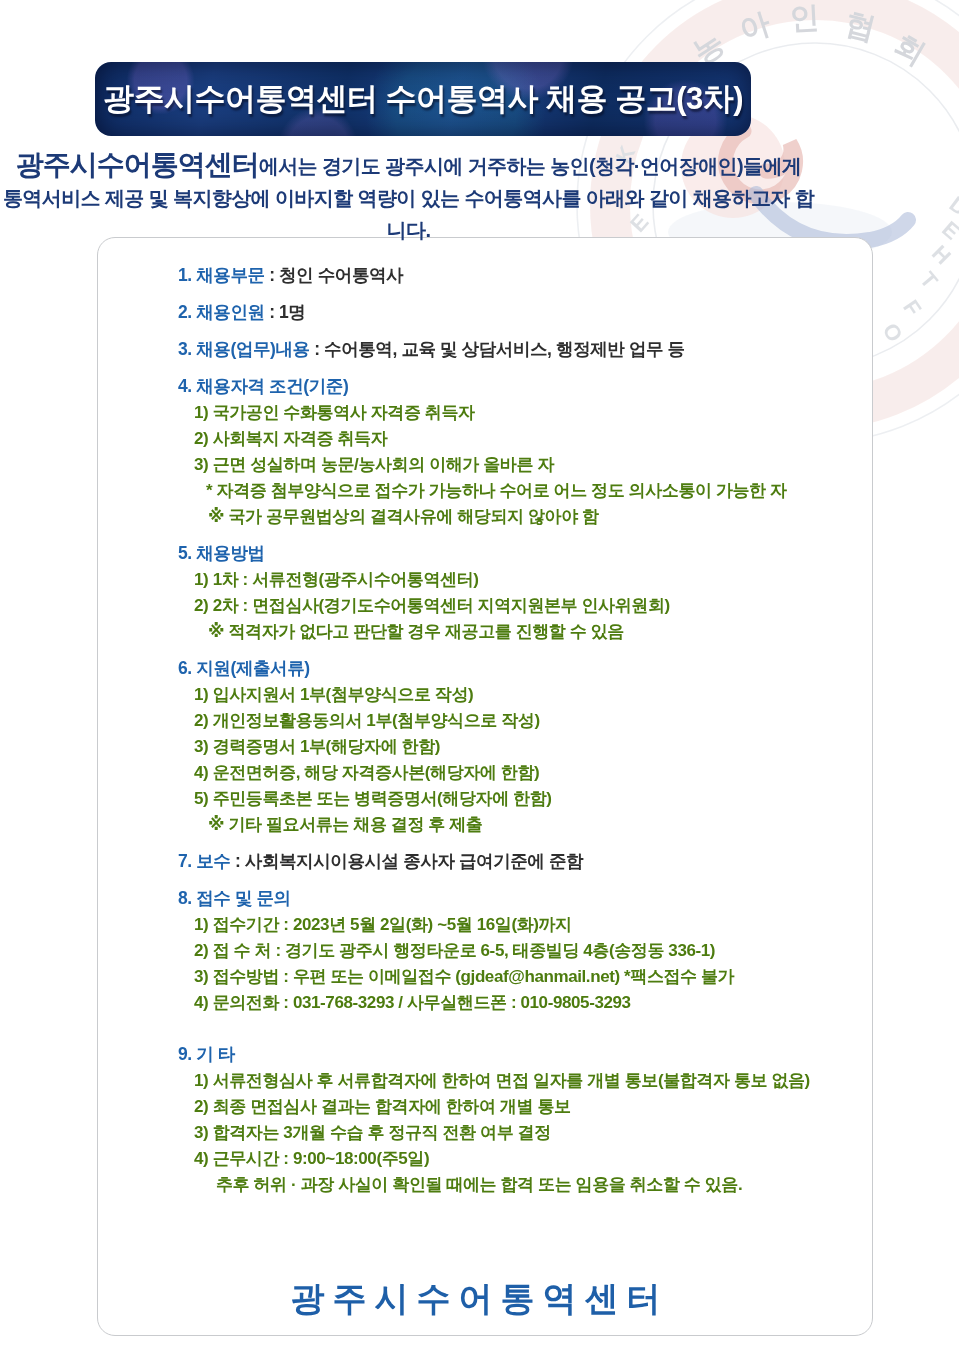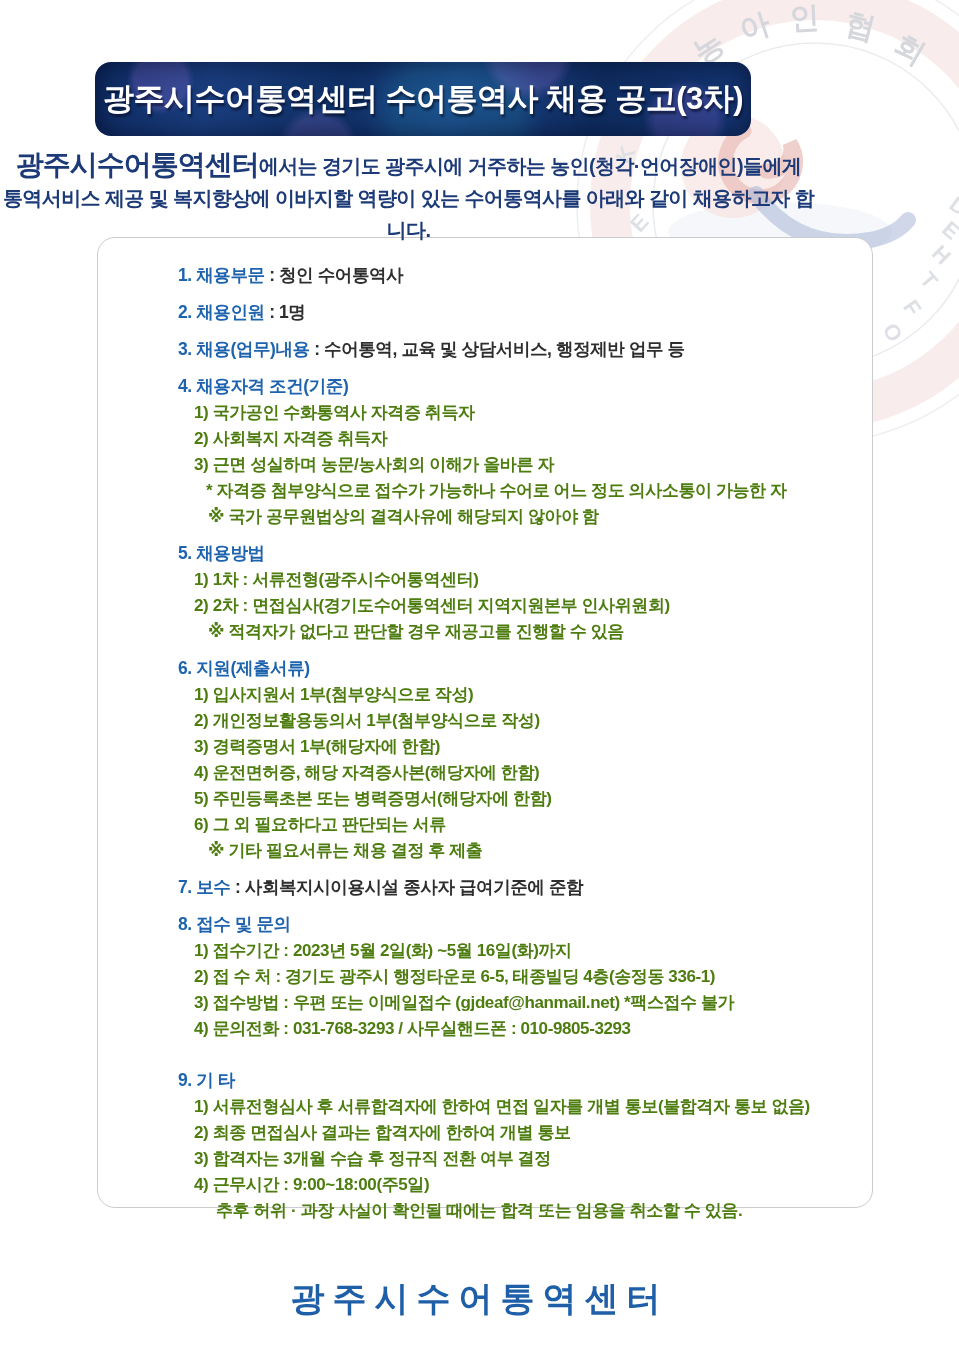--- a/index.html
+++ b/index.html
@@ -37,21 +37,21 @@
   }
   
   .intro{
     position:absolute;left:0;top:150px;width:817px;
     text-align:center;color:#1c3a77;z-index:2;line-height:30px;
   }
   .intro-emphasis{font-size:28px;font-weight:800;letter-spacing:-1px;vertical-align:-1px;}
   .intro-text{font-size:20px;font-weight:700;letter-spacing:-0.6px;}
   
   .card{
-    position:absolute;left:97px;top:237px;width:776px;height:971px;
+    position:absolute;left:97px;top:237px;width:776px;height:1099px;
     box-sizing:border-box;
     border:1.6px solid #c9cbce;border-radius:18px;background:#ffffff;
     padding:24px 38px 0 80px;
     z-index:1;
   }
   .section{margin-bottom:10px;}
   .section.gap-before{margin-top:25px;}
   .sec-head{line-height:27px;font-size:17.5px;letter-spacing:-0.4px;}
   .sec-label{color:#1e63ad;font-weight:800;}
   .sec-inline{color:#2e2e2e;font-weight:700;}
@@ -142,21 +142,20 @@
         <div class="sec-item indent-0">2) 2차 : 면접심사(경기도수어통역센터 지역지원본부 인사위원회)</div>
         <div class="sec-item indent-2">※ 적격자가 없다고 판단할 경우 재공고를 진행할 수 있음</div>
       </div>
       <div class="section">
         <div class="sec-head"><span class="sec-label">6. 지원(제출서류)</span></div>
         <div class="sec-item indent-0">1) 입사지원서 1부(첨부양식으로 작성)</div>
         <div class="sec-item indent-0">2) 개인정보활용동의서 1부(첨부양식으로 작성)</div>
         <div class="sec-item indent-0">3) 경력증명서 1부(해당자에 한함)</div>
         <div class="sec-item indent-0">4) 운전면허증, 해당 자격증사본(해당자에 한함)</div>
         <div class="sec-item indent-0">5) 주민등록초본 또는 병력증명서(해당자에 한함)</div>
-        <div class="sec-item indent-0">6) 그 외 필요하다고 판단되는 서류</div>
         <div class="sec-item indent-2">※ 기타 필요서류는 채용 결정 후 제출</div>
       </div>
       <div class="section">
         <div class="sec-head"><span class="sec-label">7. 보수</span><span class="sec-inline"> : 사회복지시이용시설 종사자 급여기준에 준함</span></div>
       </div>
       <div class="section">
         <div class="sec-head"><span class="sec-label">8. 접수 및 문의</span></div>
         <div class="sec-item indent-0">1) 접수기간 : 2023년 5월 2일(화) ~5월 16일(화)까지</div>
         <div class="sec-item indent-0">2) 접 수 처 : 경기도 광주시 행정타운로 6-5, 태종빌딩 4층(송정동 336-1)</div>
         <div class="sec-item indent-0">3) 접수방법 : 우편 또는 이메일접수 (gjdeaf@hanmail.net)  *팩스접수 불가</div>

